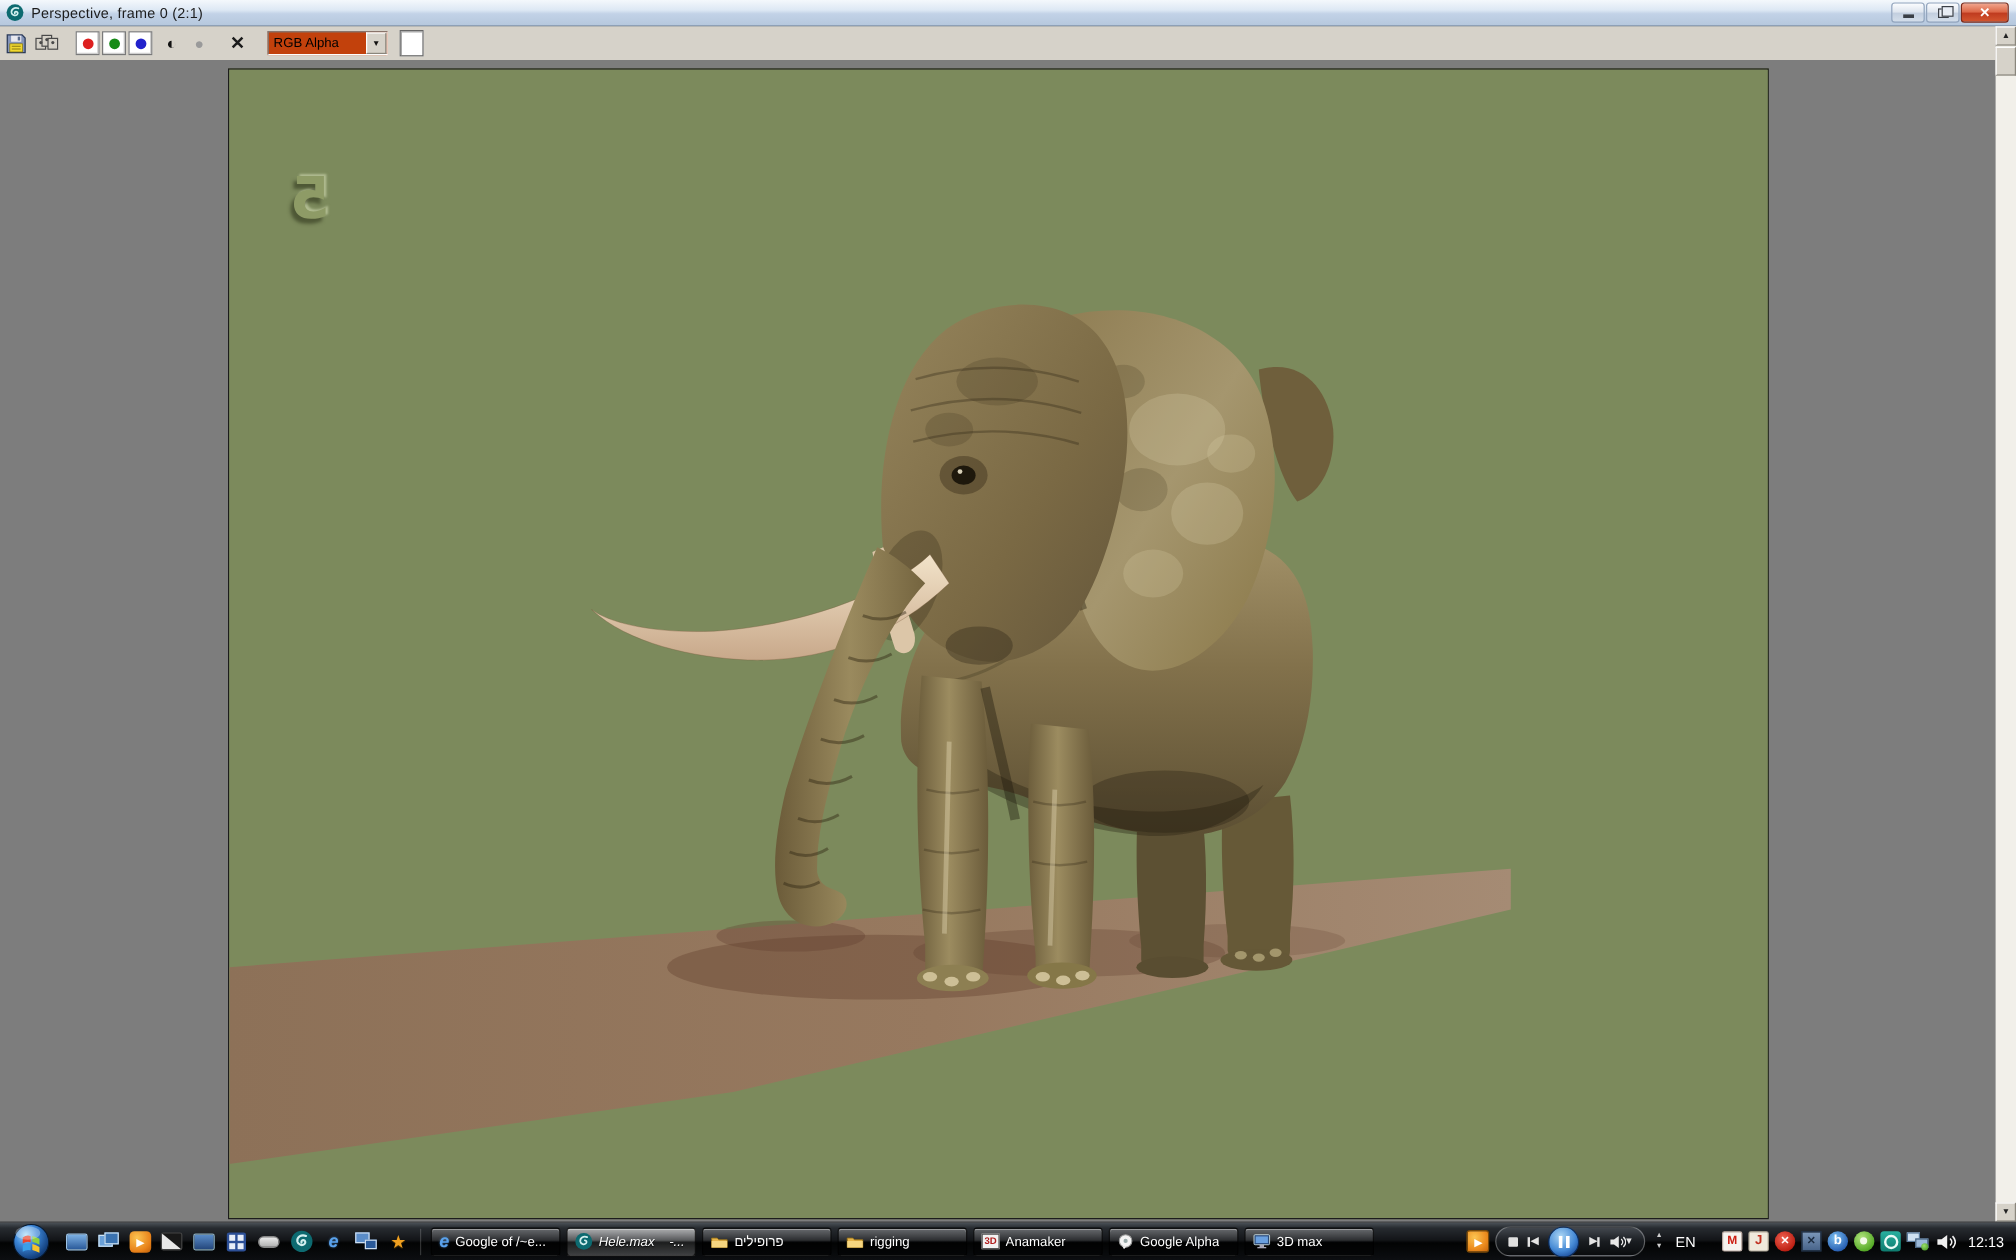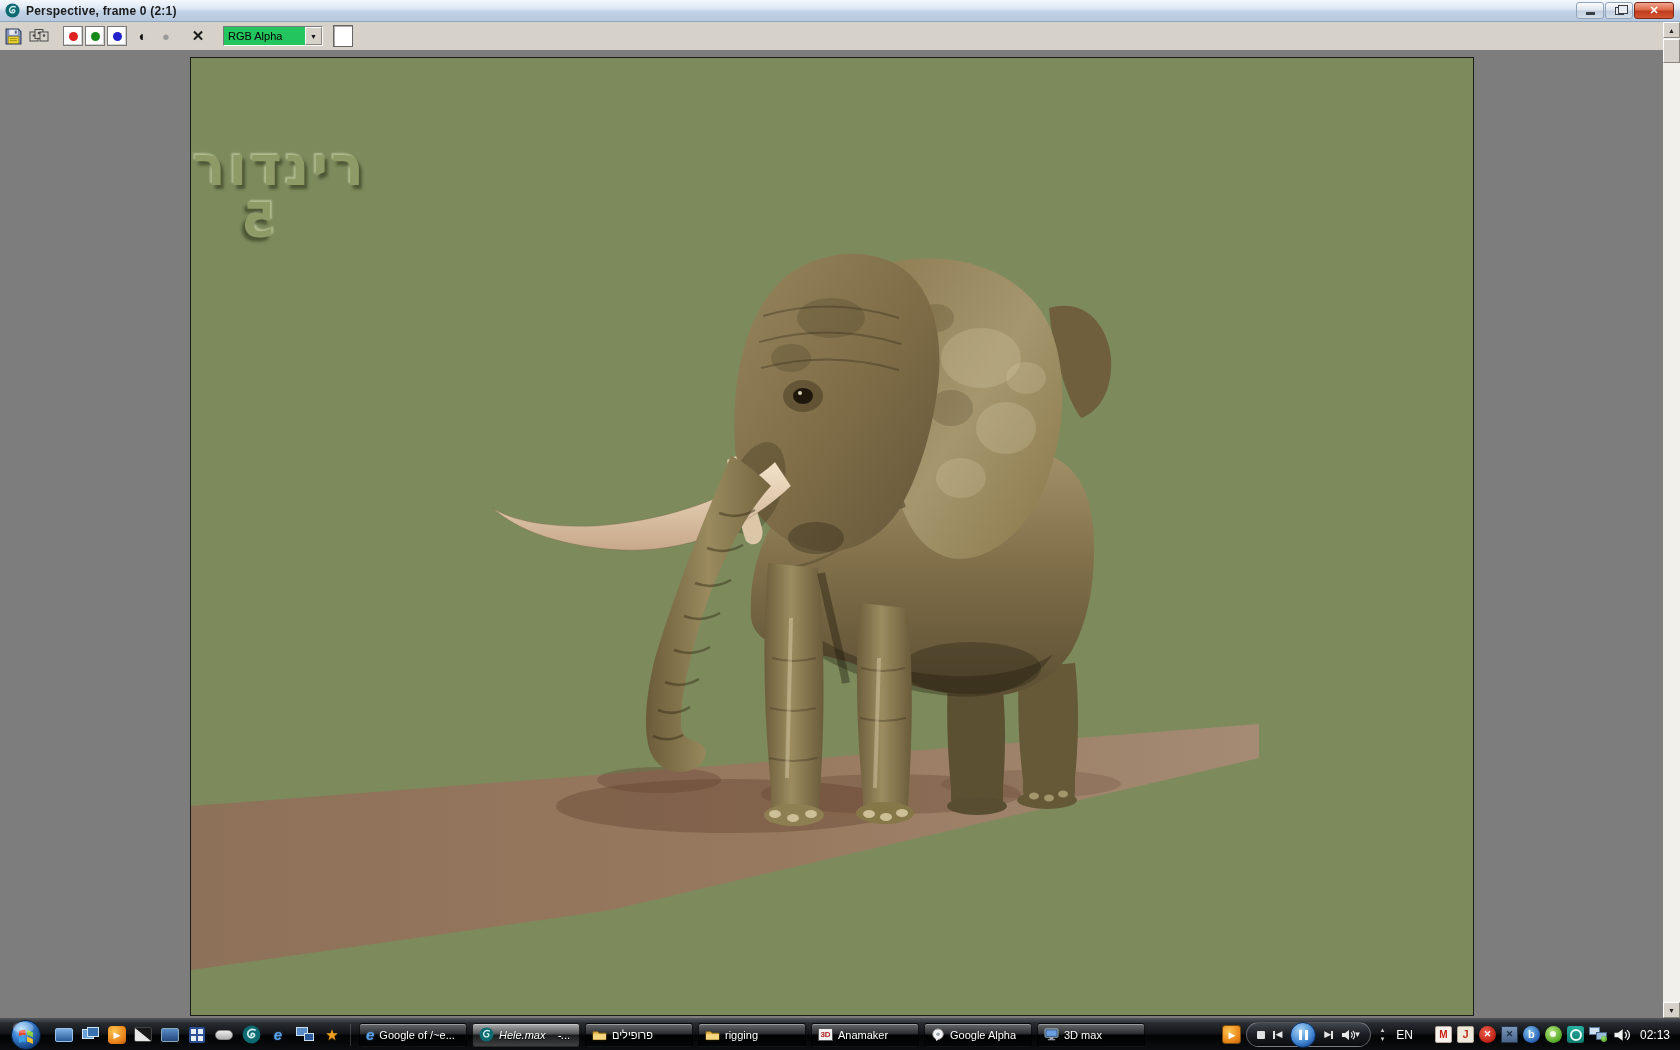--- a/index.html
+++ b/index.html
@@ -6,21 +6,21 @@
   html,body { width:1680px; height:1050px; overflow:hidden; background:#000;
               font-family:"Liberation Sans", sans-serif; }
 
   
   .window { position:absolute; left:0; top:0; width:1680px; height:1018px; background:#7d7d7d; }
 
   .titlebar { position:absolute; left:0; top:0; width:100%; height:22px;
     background:linear-gradient(180deg,#f4f8fc 0%,#dde8f4 40%,#c2d2e7 55%,#b6c8dd 100%);
     border-bottom:1px solid #8fa6c0; display:flex; align-items:center; }
   .app-icon { width:15px; height:15px; margin:0 6px 0 5px; }
-  .title-text { font-size:12px; font-weight:700; color:#1c1c1c; letter-spacing:.2px; }
+  .title-text { font-size:12px; font-weight:400; color:#1c1c1c; letter-spacing:.2px; }
   .win-controls { position:absolute; right:6px; top:2px; display:flex; gap:1px; }
   .win-btn { width:28px; height:17px; border:1px solid #93a5bd; border-radius:3px;
     background:linear-gradient(180deg,#fbfcfe,#dfe6ef 45%,#c3cfdf 55%,#d4deea);
     display:flex; align-items:center; justify-content:center; }
   .win-btn.close { width:40px; border-color:#7a2a1a;
     background:linear-gradient(180deg,#f0a58e,#dd6a4a 45%,#c03c20 55%,#d3562f);
     color:#fff; font-size:11px; font-weight:bold; }
   .min-glyph { width:9px; height:3px; background:#3a3f46; margin-top:6px; }
   .restore-glyph { width:9px; height:8px; border:1px solid #3a3f46; position:relative; background:#e8edf4; }
   .restore-glyph:before { content:""; position:absolute; left:2px; top:-3px; width:8px; height:7px;
@@ -33,21 +33,21 @@
   .tb-save { margin-right:7px; }
   .tb-clone { margin-right:14px; }
   .chan-btn { width:20px; height:20px; background:#fff; border:1px solid #7a7a7a;
     box-shadow:inset -1px -1px 0 #cfcfcf; display:flex; align-items:center; justify-content:center;
     margin-right:2px; }
   .dot { width:9px; height:9px; border-radius:50%; }
   .dot-red{ background:#dd2020; } .dot-green{ background:#168a16; } .dot-blue{ background:#2222cc; }
   .tb-mono { width:22px; font-size:14px; color:#111; margin-left:3px; }
   .tb-alpha { width:22px; font-size:13px; color:#9a9a9a; margin-left:1px; }
   .tb-clear { width:26px; font-size:15px; font-weight:bold; color:#1a1a1a; margin-left:8px; }
-  .dd { position:relative; width:100px; height:20px; background:#22c55e;
+  .dd { position:relative; width:100px; height:20px; background:#c2410c;
     border:1px solid; border-color:#7a7a7a #fdfdfd #fdfdfd #7a7a7a; margin-left:12px; }
   .dd-value { position:absolute; left:4px; top:3px; font-size:11px; color:#000; }
   .dd-arrow { position:absolute; right:0; top:0; width:17px; height:18px; background:#d6d2c9;
     border:1px solid; border-color:#fdfdfd #8a867c #8a867c #fdfdfd;
     font-size:7px; color:#111; display:flex; align-items:center; justify-content:center; }
   .swatch { width:20px; height:22px; background:#fff; border:1px solid #666;
     box-shadow:inset 1px 1px 0 #aaa; margin-left:10px; }
 
   
   .client { position:absolute; left:0; top:50px; right:0; bottom:0; background:#7d7d7d; }
@@ -334,21 +334,20 @@
 
         <path d="M540,398 C512,462 482,540 464,600 C455,638 452,668 458,690 C464,709 480,717 497,713 C513,709 519,695 511,687 C503,681 493,683 490,669 C489,642 497,606 510,563 C526,512 552,458 580,428 C566,414 553,404 540,398 Z" fill="url(#trunkG)"></path>
         <path d="M528,455 Q546,462 564,452 M516,490 Q534,497 552,487 M504,525 Q522,532 540,522 M493,558 Q511,565 529,555 M483,592 Q501,599 519,589 M474,624 Q491,631 508,621 M467,652 Q483,659 499,649 M462,678 Q477,685 492,677" stroke="rgba(48,40,20,.45)" stroke-width="2.5" fill="none"></path>
 
         <ellipse cx="612" cy="338" rx="20" ry="16" fill="rgba(40,30,14,.35)"></ellipse>
         <ellipse cx="612" cy="338" rx="10" ry="8" fill="#1e180c"></ellipse>
         <circle cx="609" cy="335" r="2" fill="#d8d0b8"></circle>
       </svg>
 
       <div class="watermark">
-        <div class="wm1">רינדור</div>
         <div class="wm2">5</div>
       </div>
     </div>
   </div>
 
   <div class="vscroll">
     <div class="sb-btn sb-up">
         <span>▲</span>
       </div>
     <div class="sb-thumb"></div>
@@ -534,15 +533,15 @@
       <div class="net-icon">
           <div class="m1"></div>
           <div class="m2"></div>
           <div class="gdot"></div>
         </div>
       <svg width="17" height="14" viewBox="0 0 14 12">
         <path d="M1,4 h3 l4,-3 v10 l-4,-3 h-3 z" fill="#f0f0f0"></path>
         <path d="M10,3.5 q2.6,2.5 0,5 M11.8,1.8 q4,4.2 0,8.4" stroke="#f0f0f0" stroke-width="1.1" fill="none"></path>
         </svg>
     </div>
-    <span class="clock">02:13</span>
+    <span class="clock">12:13</span>
   </div>
 </div>
 
 </body></html>

